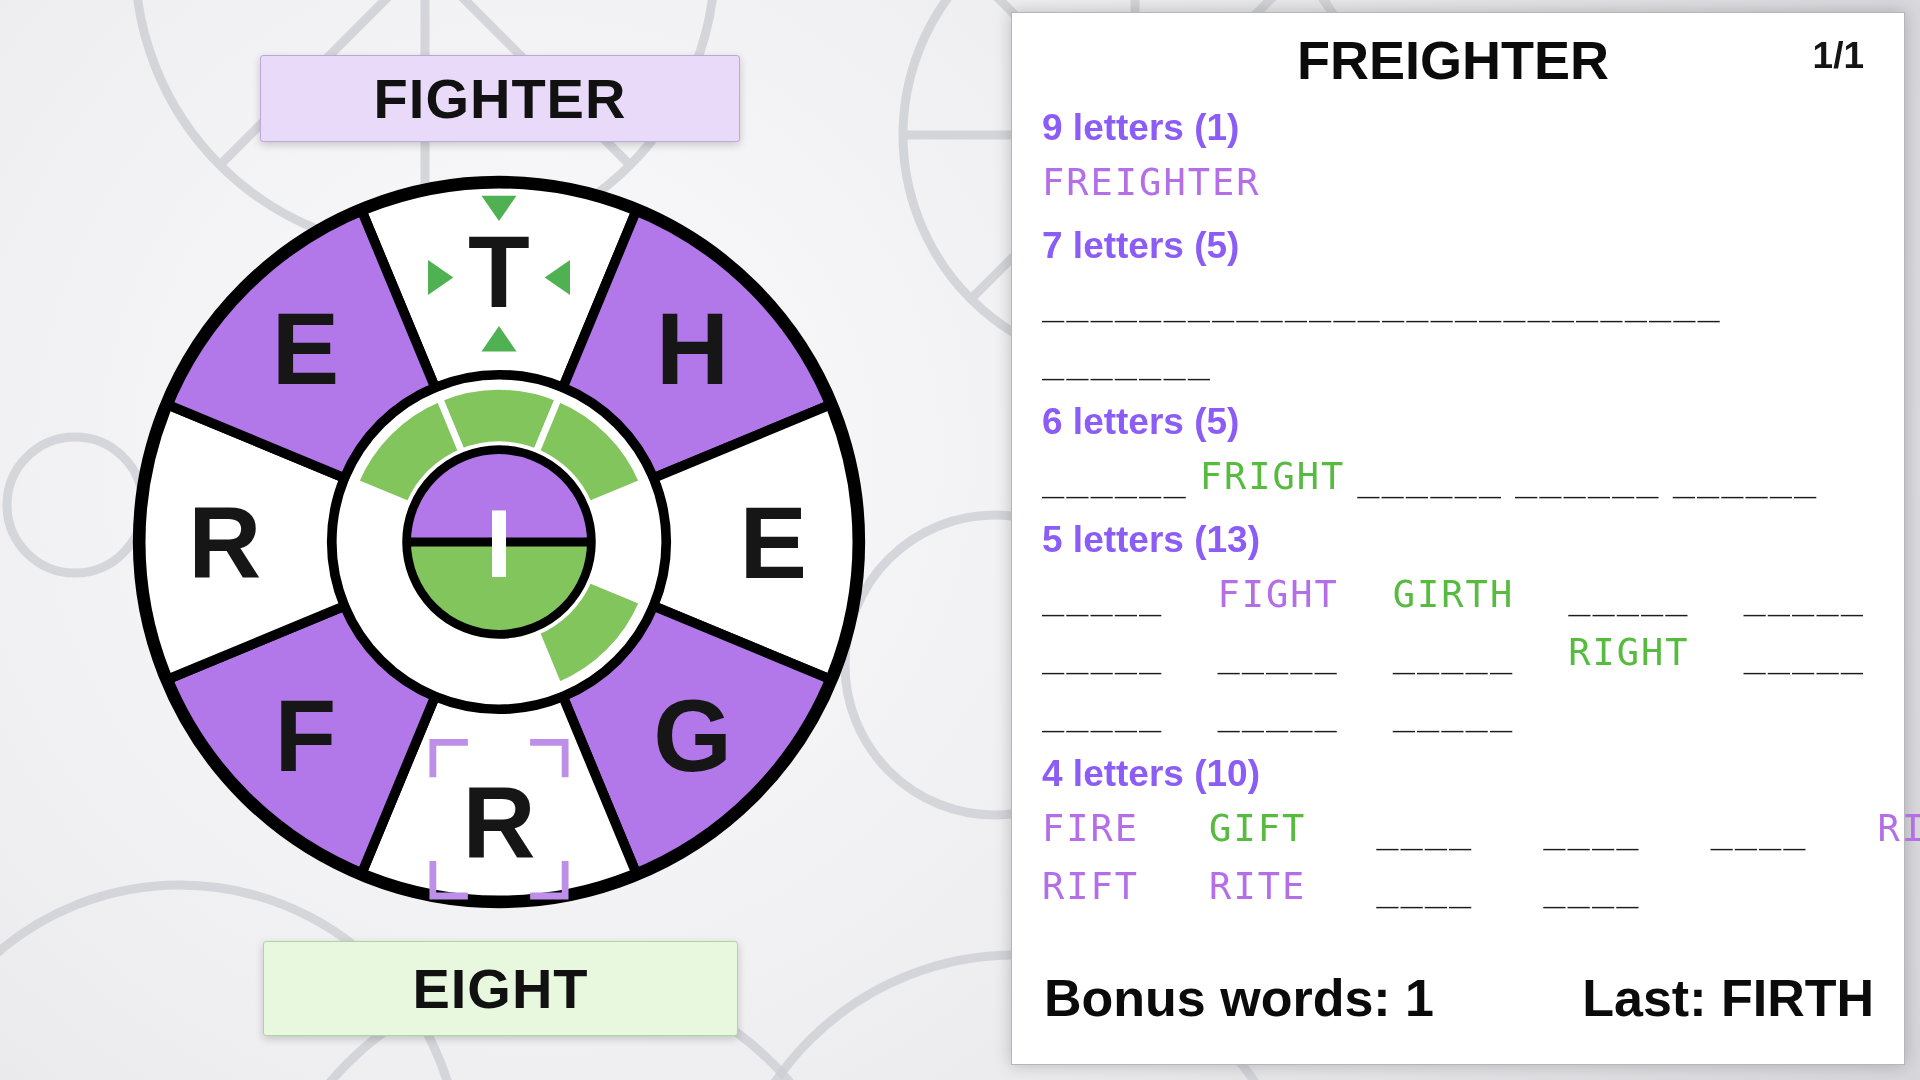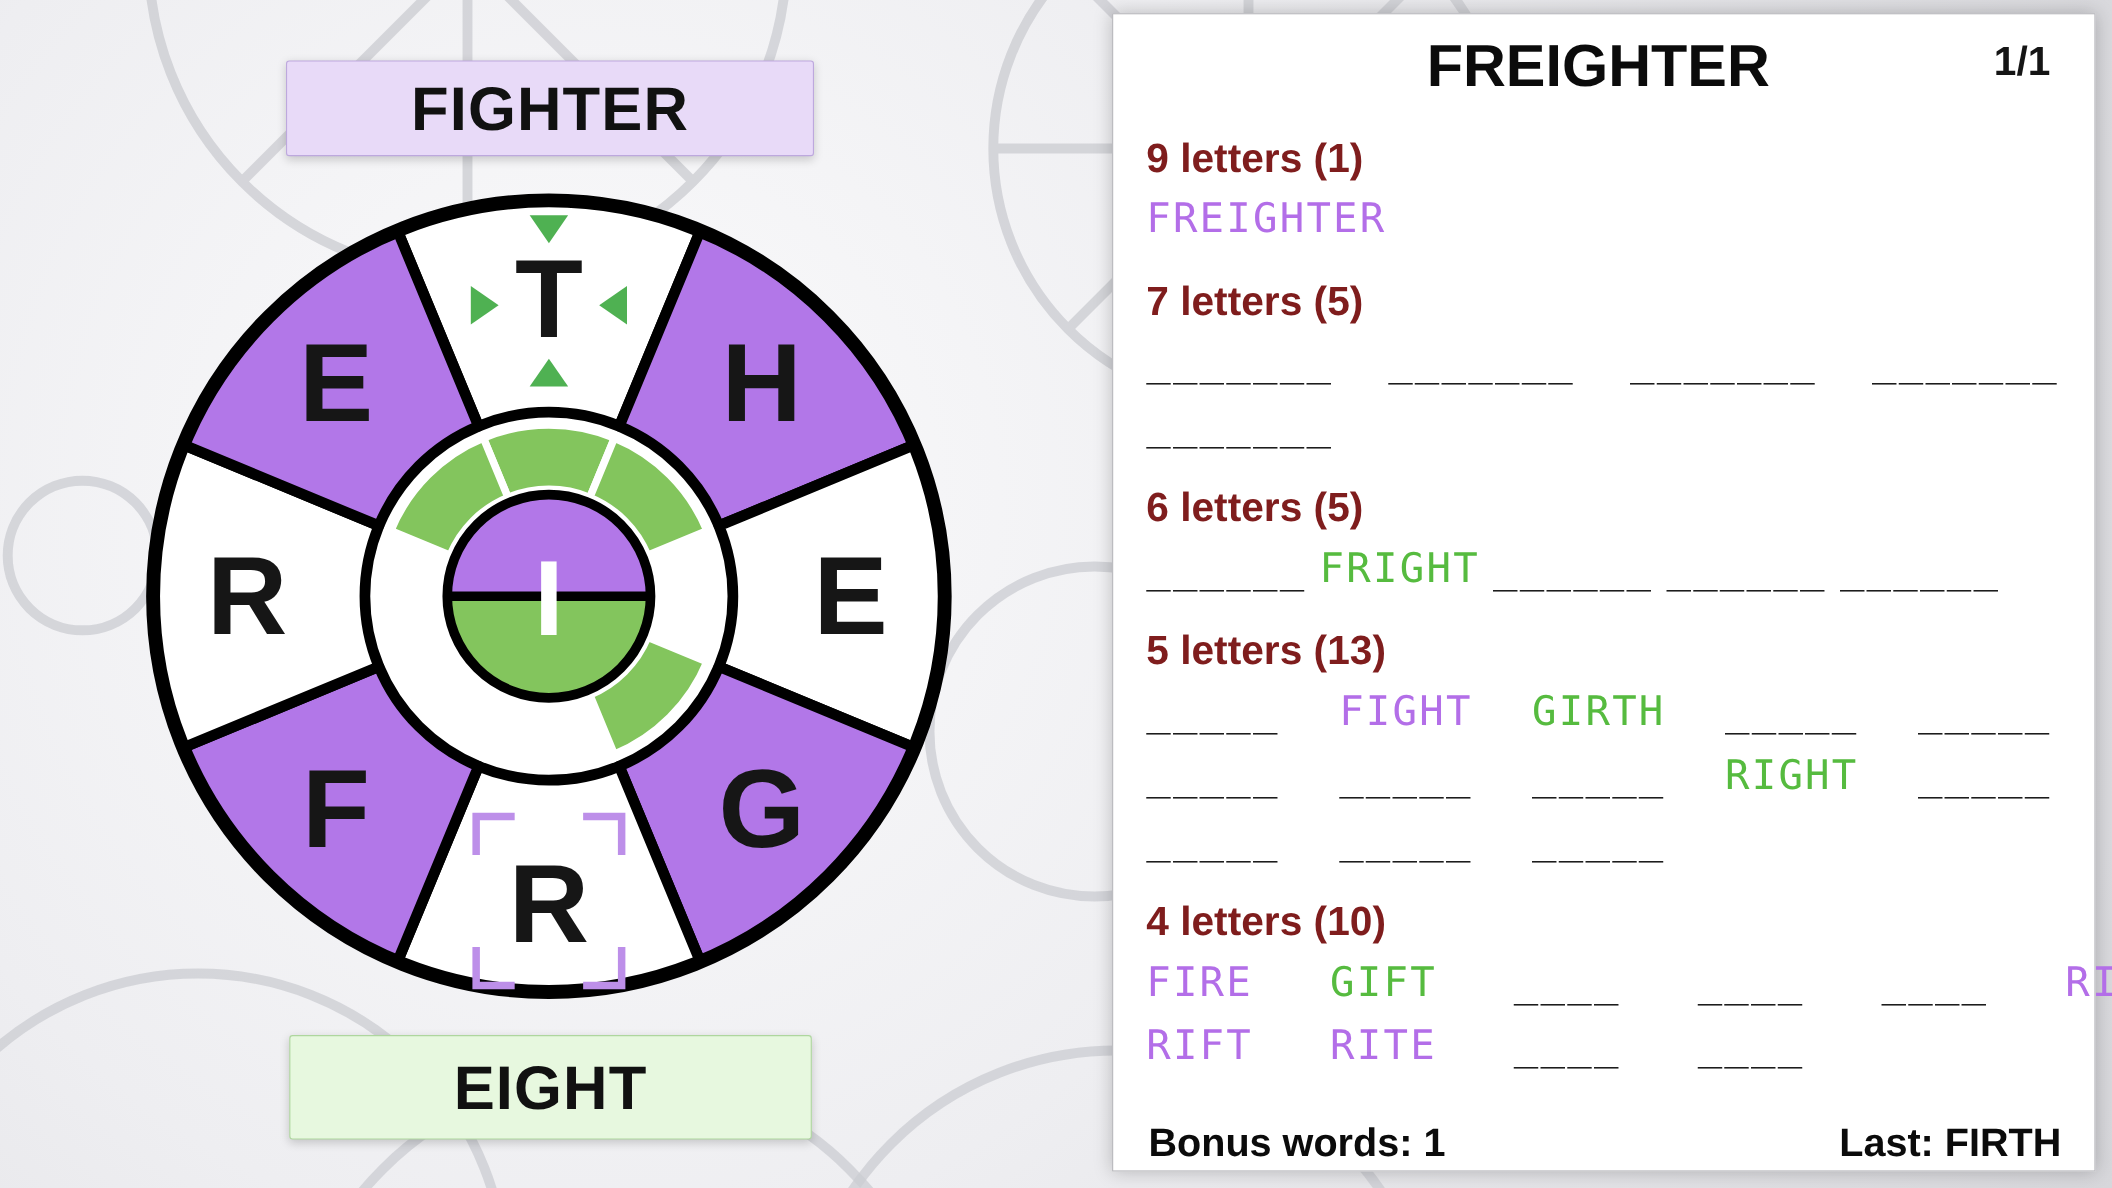--- a/index.html
+++ b/index.html
@@ -39,33 +39,33 @@
   .ci{font-size:100px;fill:#fff}
   .arrow{fill:var(--arrow-green)}
   .bracket{stroke:var(--bracket-purple);stroke-width:7;fill:none}
   
   #panel{position:absolute;left:1011px;top:12px;width:894px;height:1053px;z-index:2;background:#fff;
     border:1px solid #b5b5ba;box-shadow:0 0 16px rgba(0,0,0,.22);padding:16px 40px 0 30px}
   .panel-head{position:relative;text-align:center;height:66px;margin-bottom:10px}
   .panel-title{font-size:54px;font-weight:bold;color:#0b0b0b}
   .panel-progress{position:absolute;right:0;top:6px;font-size:37px;font-weight:bold}
   .sec{margin-bottom:14px}
-  .sec-heading{font-size:37px;font-weight:bold;line-height:46px;margin-top:26px;color:#7f1d1d}
+  .sec-heading{font-size:37px;font-weight:bold;line-height:46px;margin-top:10px;color:#8b5cf6}
   .row{display:flex;line-height:52px;margin:6px 0;align-items:baseline}
   .g9{gap:0}
-  .g7{gap:50px}
+  .g7{}
   .g6{gap:12px}
   .g5{gap:54px}
   .g4{gap:70px}
   .word{font-family:"DejaVu Sans Mono",monospace;font-size:37px;letter-spacing:2px;white-space:pre}
   .word[data-state="blank"]{color:#1c1c1c}
   .word[data-state="purple"]{color:var(--word-purple)}
   .word[data-state="green"]{color:var(--word-green)}
-  .panel-footer{position:absolute;left:32px;right:30px;bottom:4px;display:flex;justify-content:space-between;
-    font-size:36px;font-weight:bold;color:#0b0b0b}
+  .panel-footer{position:absolute;left:32px;right:30px;bottom:36px;display:flex;justify-content:space-between;
+    font-size:52px;font-weight:bold;color:#0b0b0b}
 </style>
 </head>
 <body>
 
 <div id="stage">
 
   <svg id="bg" width="1920" height="1080" viewBox="0 0 1920 1080">
     <g>
       <circle cx="425" cy="-40" r="290"></circle>
       <line x1="425" y1="-330" x2="425" y2="250"></line>

